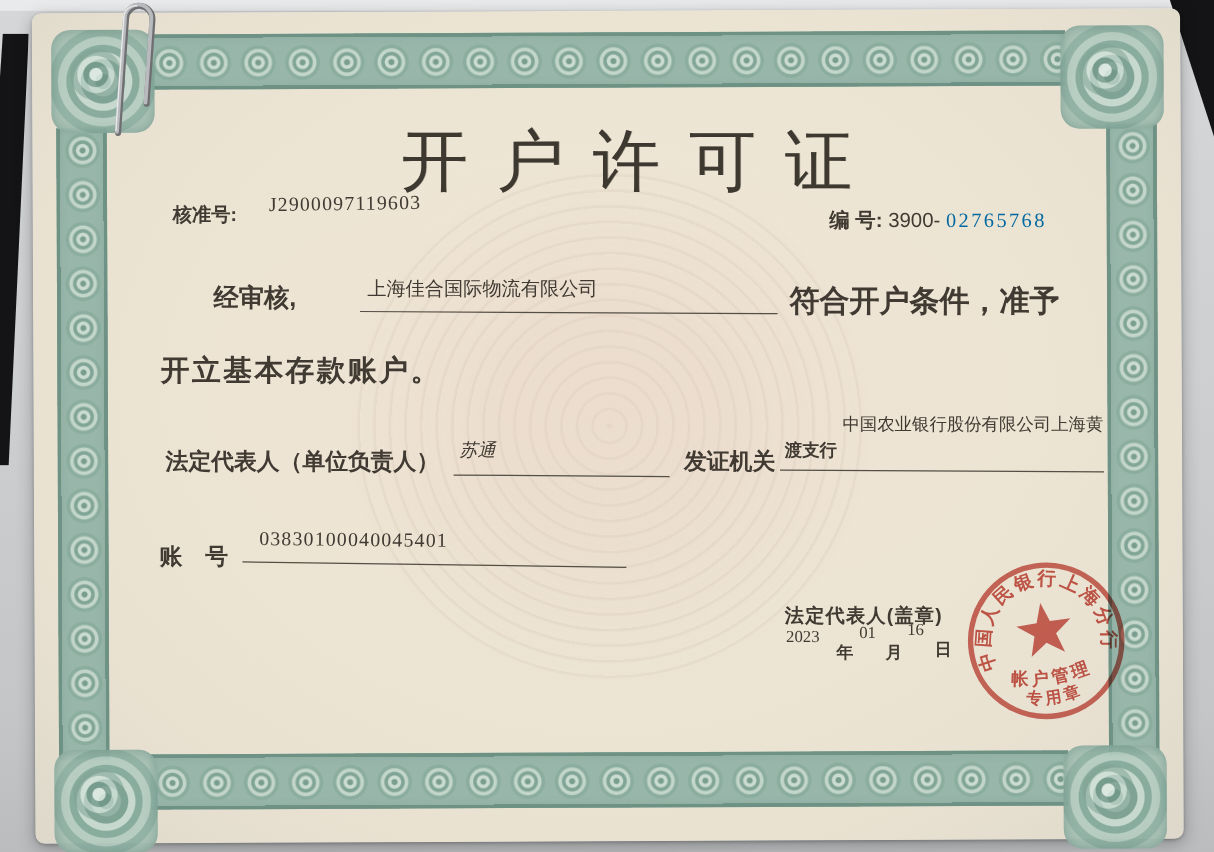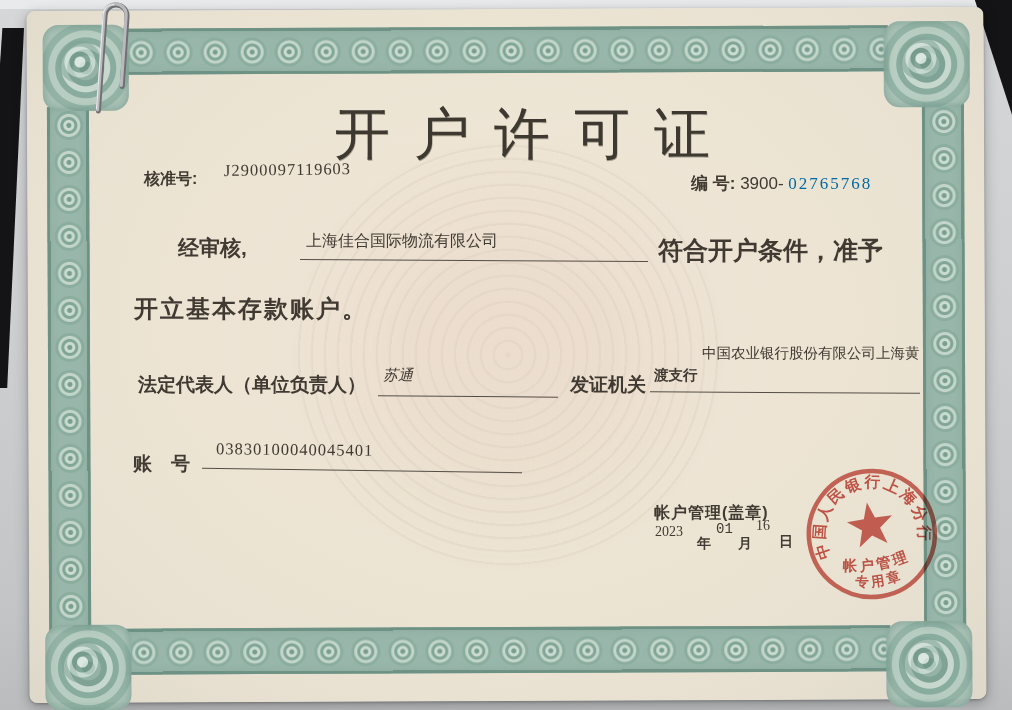--- a/index.html
+++ b/index.html
@@ -139,26 +139,26 @@
 
 <div class="txt lbl-bold" style="left:570px; top:372px; font-size:19px;">发证机关</div>
 <div class="txt" style="left:654px; top:344px; font-size:14.5px;margin-left:48px;">中国农业银行股份有限公司上海黄</div>
 <div class="txt" style="left:654px; top:366px; font-size:14.5px;font-weight:bold;">渡支行</div>
 <div class="rule" style="left:650px; top:392px; width:270px; transform:rotate(0.3deg);"></div>
 
 <div class="txt lbl-bold" style="left:133px; top:451px; font-size:19px;">账　号</div>
 <div class="txt serif" style="left:216px; top:440px; font-size:16.5px; letter-spacing:1px; transform:rotate(0.6deg);">03830100040045401</div>
 <div class="rule" style="left:202px; top:470px; width:320px; transform:rotate(0.8deg);"></div>
 
-<div class="txt lbl-bold" style="left:654px; top:503px; font-size:16px; letter-spacing:1px;">帐户管理(盖章)</div>
+<div class="txt lbl-bold" style="left:654px; top:503px; font-size:16px; letter-spacing:1px;">法定代表人(盖章)</div>
 
 <div>
   <span class="txt serif" style="left:655px; top:524px; font-size:14px;">2023</span>
   <span class="txt lbl-bold" style="left:697px; top:535px; font-size:14px;">年</span>
-  <span class="txt serif" style="left:716px; top:521px; font-size:14px;font-family:Liberation Mono, monospace;">01</span>
+  <span class="txt serif" style="left:716px; top:521px; font-size:14px;">01</span>
   <span class="txt lbl-bold" style="left:738px; top:535px; font-size:14px;">月</span>
   <span class="txt serif" style="left:756px; top:518px; font-size:14px;">16</span>
   <span class="txt lbl-bold" style="left:779px; top:533px; font-size:14px;">日</span>
 </div>
 
 <div class="stamp-wrap">
   <svg width="178" height="166" viewBox="0 0 178 166">
     <defs>
       <path id="ringPath" d="M 46.4,101.9 A 47,47 0 1 1 131.6,101.9" fill="none"></path>
       <path id="arcLine1" d="M 50,112 Q 89,123 128,112" fill="none"></path>

